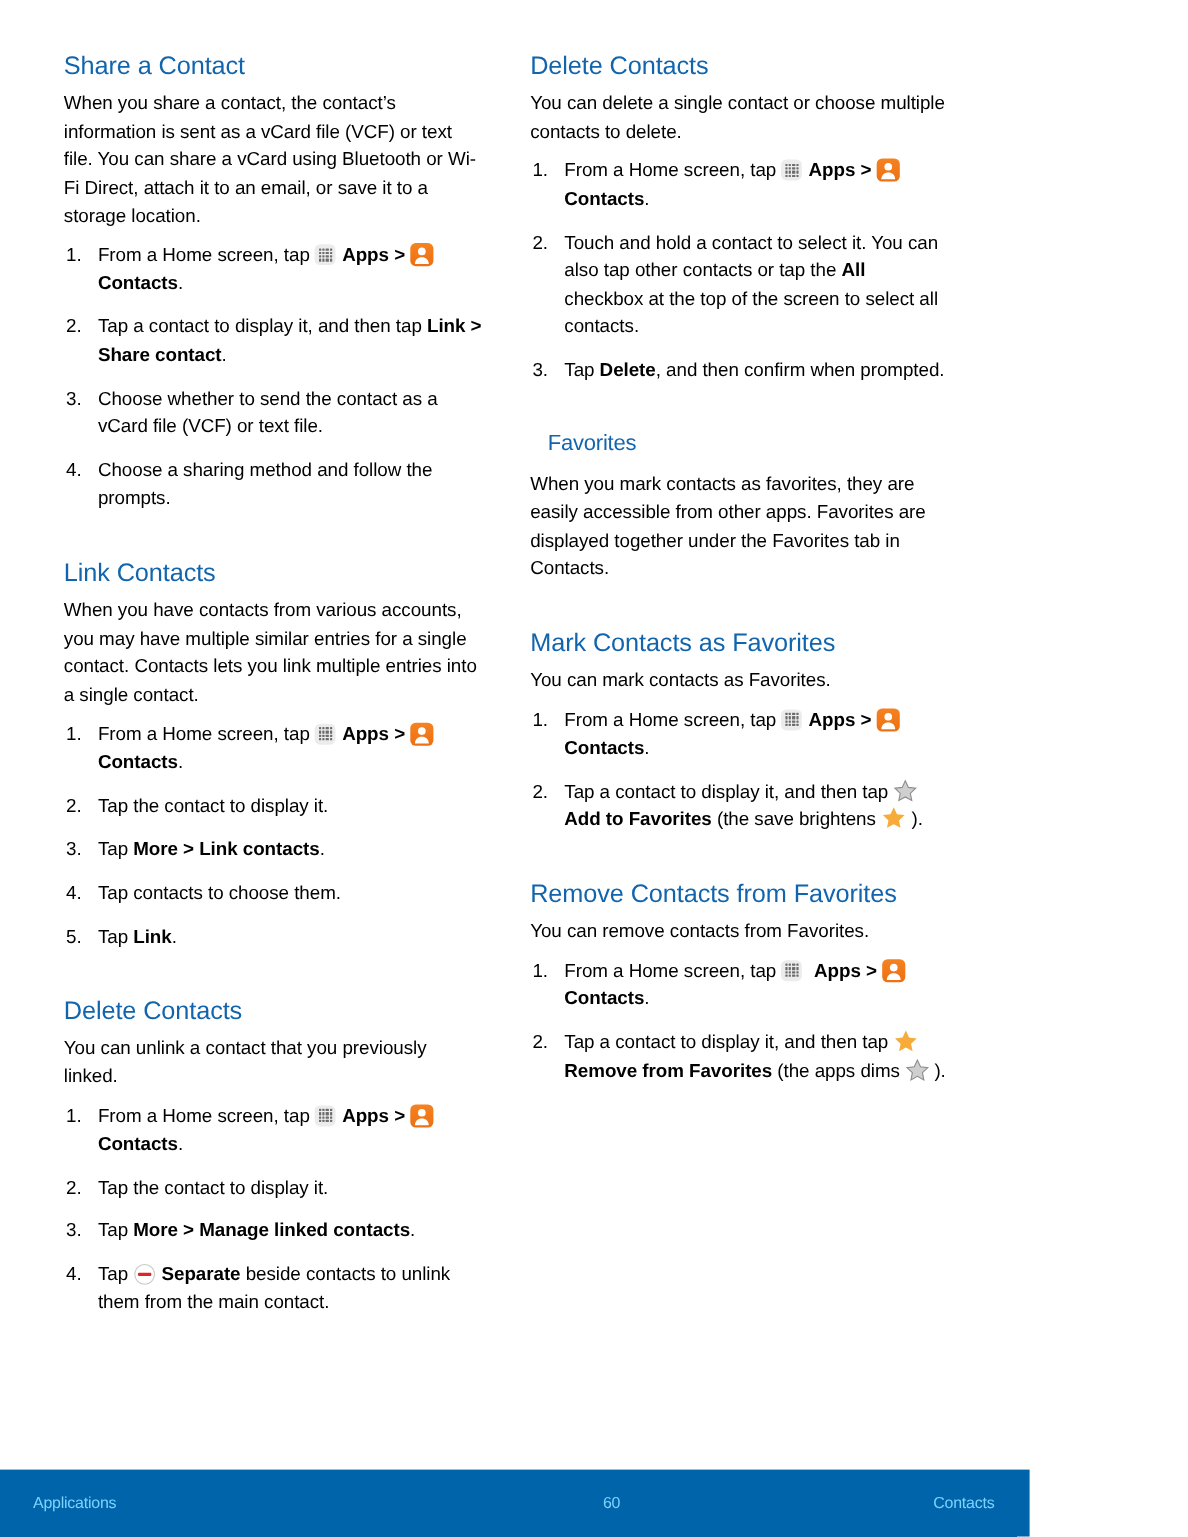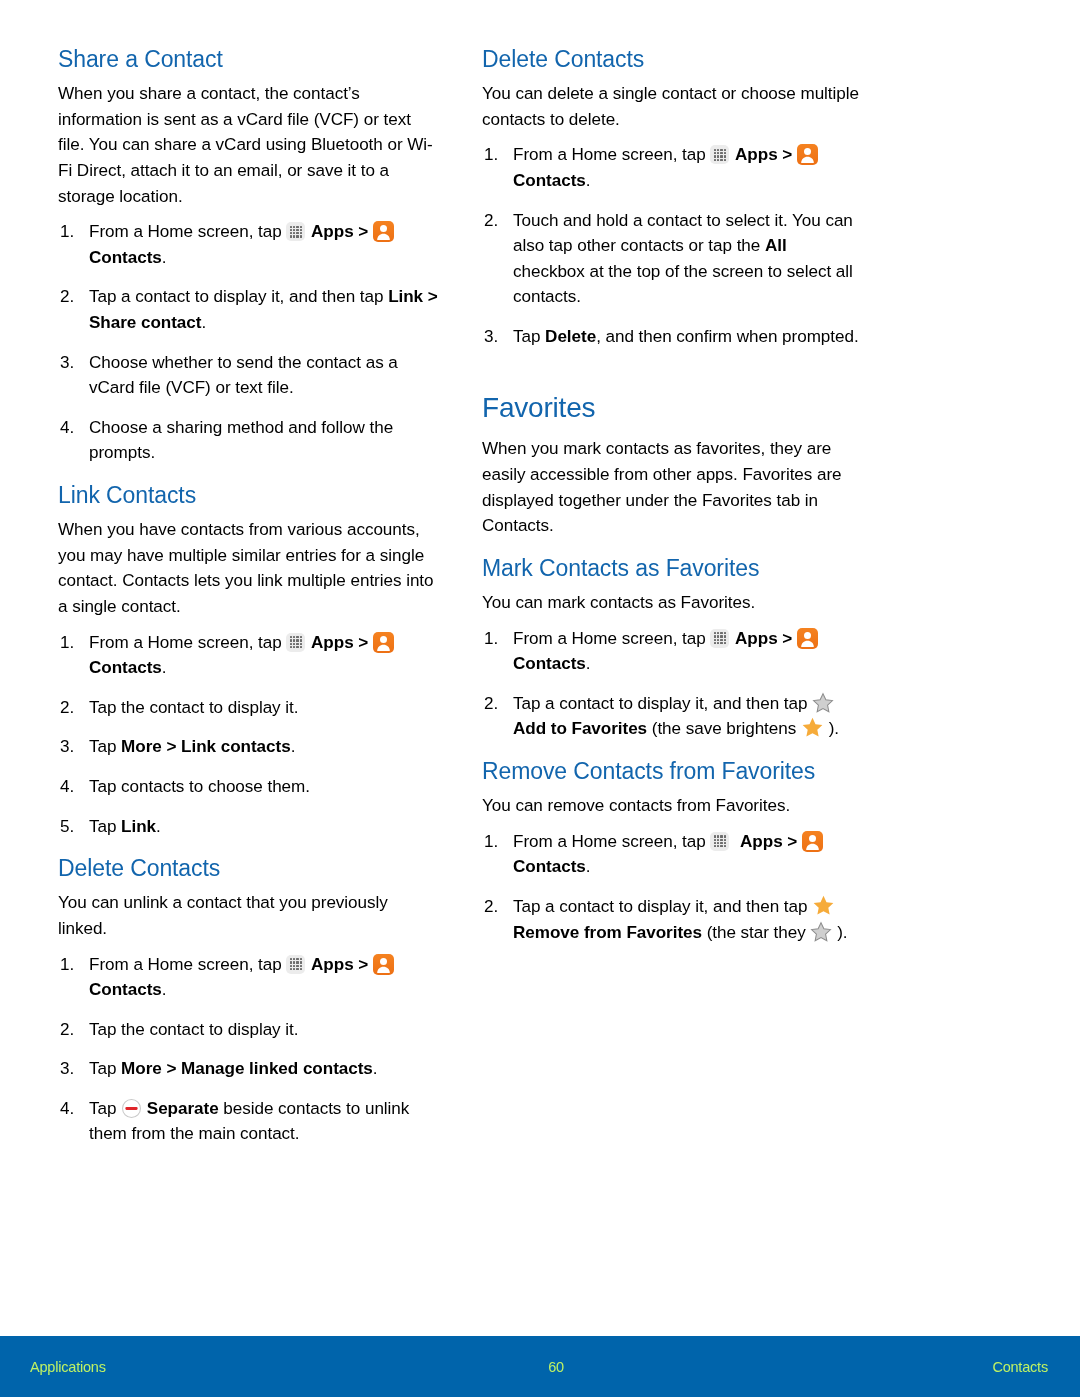--- a/index.html
+++ b/index.html
@@ -28,35 +28,36 @@
   .columns {
     display: flex;
     gap: 44px;
     align-items: flex-start;
   }
   .col { width: 458px; }
 
   
   .h1 {
     color: #1265ad;
-    font-size: 28px;
+    font-size: 20px;
     font-weight: 400;
     line-height: 1.14;
     letter-spacing: -0.2px;
     margin-bottom: 13px;
+    margin-left: 16px;
   }
   .h2 {
     color: #1265ad;
     font-size: 23px;
     font-weight: 400;
     line-height: 1.14;
     letter-spacing: -0.1px;
     margin-bottom: 9px;
   }
-  .sp-before-h2 { margin-top: 16px; }
+  .sp-before-h2 { margin-top: 41px; }
   .sp-before-h1 { margin-top: 42px; }
 
   
   p.body {
     font-size: 17.1px;
     line-height: 25.6px;
     letter-spacing: -0.05px;
     margin-bottom: 8px;
   }
 
@@ -135,24 +136,24 @@
     vertical-align: -5px;
   }
 
   .nbsp-gap { display: inline-block; width: 5px; }
 
   
   .footer {
     position: absolute;
     left: 0;
     top: 1336px;
-    width: 1080px;
+    width: 936px;
     height: 61px;
     background: #0064ab;
-    color: #bef264;
+    color: #7dd3fc;
     display: flex;
     align-items: center;
     font-size: 14.5px;
     letter-spacing: -0.2px;
   }
   .footer .f-left  { position: absolute; left: 30px; }
   .footer .f-mid   { position: absolute; left: 16px; width: 1080px; text-align: center; }
   .footer .f-right { position: absolute; right: 32px; }
 </style>
 </head>
@@ -423,21 +424,21 @@
                   <circle cx="10.5" cy="7.6" r="3.5" fill="#ffffff"></circle>
                   <path d="M4.2 19c0-3.8 2.8-6.2 6.3-6.2s6.3 2.4 6.3 6.2z" fill="#ffffff"></path>
                 </svg></span>
 <span class="nbsp-gap"></span><b>Contacts</b><span>.</span>
           </li>
           <li>
             <span class="num">2.</span><span>Tap a contact to display it, and then tap </span>
   <span class="icon star star-orange"><svg width="23" height="23" viewBox="0 0 24 24">
                   <path d="M12 1.9l3.1 6.6 7.2.9-5.3 5 1.4 7.1L12 18l-6.4 3.5L7 14.4l-5.3-5 7.2-.9z" fill="#f6ab3a"></path>
                 </svg></span>
-<span class="nbsp-gap"></span><b>Remove from Favorites</b><span> (the star they </span>
+<span class="nbsp-gap"></span><b>Remove from Favorites</b><span> (the apps dims </span>
   <span class="icon star star-gray"><svg width="22" height="22" viewBox="0 0 24 24">
                   <path d="M12 1.9l3.1 6.6 7.2.9-5.3 5 1.4 7.1L12 18l-6.4 3.5L7 14.4l-5.3-5 7.2-.9z" fill="#cfcfcf" stroke="#8c8c8c" stroke-width="1.1"></path>
                 </svg></span>
 <span>).</span>
           </li>
         </ol>
       </section>
 
     </div>
   </div>

